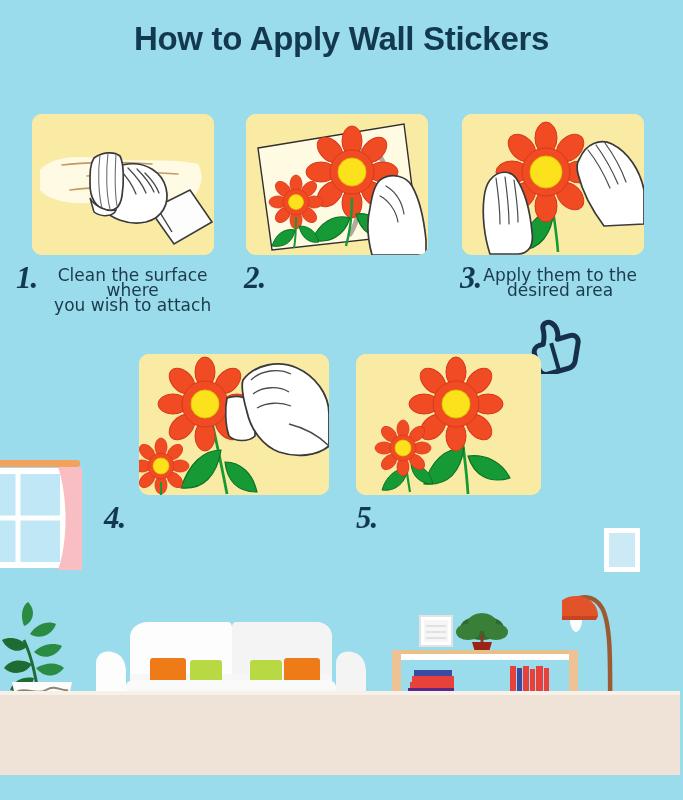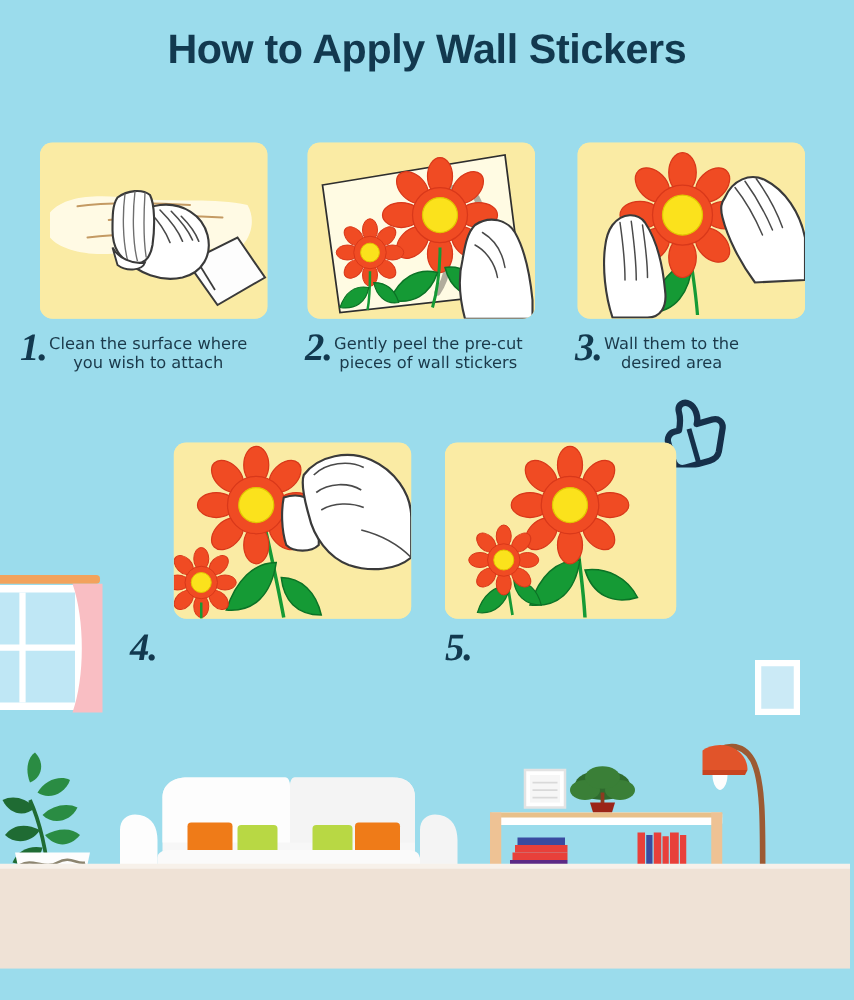--- a/index.html
+++ b/index.html
@@ -42,21 +42,21 @@
     font-weight:bold;
     font-size:31px;
     line-height:1;
     color:#12394F;
     margin-right:2px;
     font-style:italic;
     letter-spacing:-1px;
   }
   .step-text{
     font-family:"DejaVu Sans", sans-serif;
-    font-size:13px;
+    font-size:17px;
     line-height:15px;
     color:#1B3A4B;
     padding-top:6px;
     white-space:pre-line;
   }
   .step-text.ctr{text-align:center;}
 
   
   .floor{
     position:absolute;left:0;bottom:25px;width:683px;height:80px;
@@ -169,22 +169,20 @@
       <path d="M134 66 C146 58,160 62,166 72 C174 86,178 106,180 126 L180 141 L126 141
                C122 126,120 110,124 94 C126 82,128 72,134 66 Z" fill="#FFFFFF" stroke="#3A3A3A" stroke-width="1.7"></path>
       <g stroke="#4A4A4A" stroke-width="1.2" fill="none" stroke-linecap="round">
         <path d="M140 72 C150 78,156 88,158 100"></path>
         <path d="M134 82 C142 86,150 96,152 108"></path>
       </g>
     </svg>
   </div>
   <div class="caption" style="left:244px;top:262px;width:212px;">
     <span class="step-num">2.</span>
-    <span class="step-text ctr">Gently peel the pre-cut
-pieces of wall stickers</span>
   </div>
 
   <div class="panel" style="left:462px;top:114px;width:182px;height:141px;">
     <svg viewBox="0 0 182 141" xmlns="http://www.w3.org/2000/svg">
       <rect width="182" height="141" fill="#FAEBA4"></rect>
 
       <path d="M86 66 C90 90,94 112,96 138" stroke="#159A35" stroke-width="2.6" fill="none"></path>
       <path d="M92 96 C76 98,64 112,58 136 C78 136,90 120,92 96 Z" fill="#159A35" stroke="#0C7326" stroke-width="1.2"></path>
 
       <g transform="translate(84,58)">
@@ -214,21 +212,21 @@
                L142 112 C130 96,120 76,116 60 C114 52,115 48,118 44 Z" fill="#FFFFFF" stroke="#3A3A3A" stroke-width="1.7"></path>
       <g stroke="#4A4A4A" stroke-width="1.2" fill="none" stroke-linecap="round">
         <path d="M126 36 C134 46,142 60,148 74"></path>
         <path d="M134 31 C142 42,150 56,156 70"></path>
         <path d="M143 29 C151 40,159 54,164 68"></path>
       </g>
     </svg>
   </div>
   <div class="caption" style="left:460px;top:262px;width:200px;">
     <span class="step-num">3.</span>
-    <span class="step-text ctr">Wall them to the
+    <span class="step-text ctr">Apply them to the
 desired area</span>
   </div>
 
   <div class="thumb" style="left:518px;top:318px;width:68px;height:56px;">
     <svg viewBox="0 0 68 56" xmlns="http://www.w3.org/2000/svg">
       <g transform="rotate(-16 34 28)">
         <path d="M30 10 C30 4,36 2,40 6 C44 10,44 18,41 23 L54 23 C59 23,62 27,60 32
                  L52 49 C50 53,47 54,43 54 L23 54 C18 54,15 51,15 46 L15 31
                  C15 27,18 24,22 24 L26 24 C28 20,30 15,30 10 Z" fill="none" stroke="#16304A" stroke-width="5" stroke-linejoin="round"></path>
         <path d="M34 25 L34 54" stroke="#16304A" stroke-width="4"></path>

